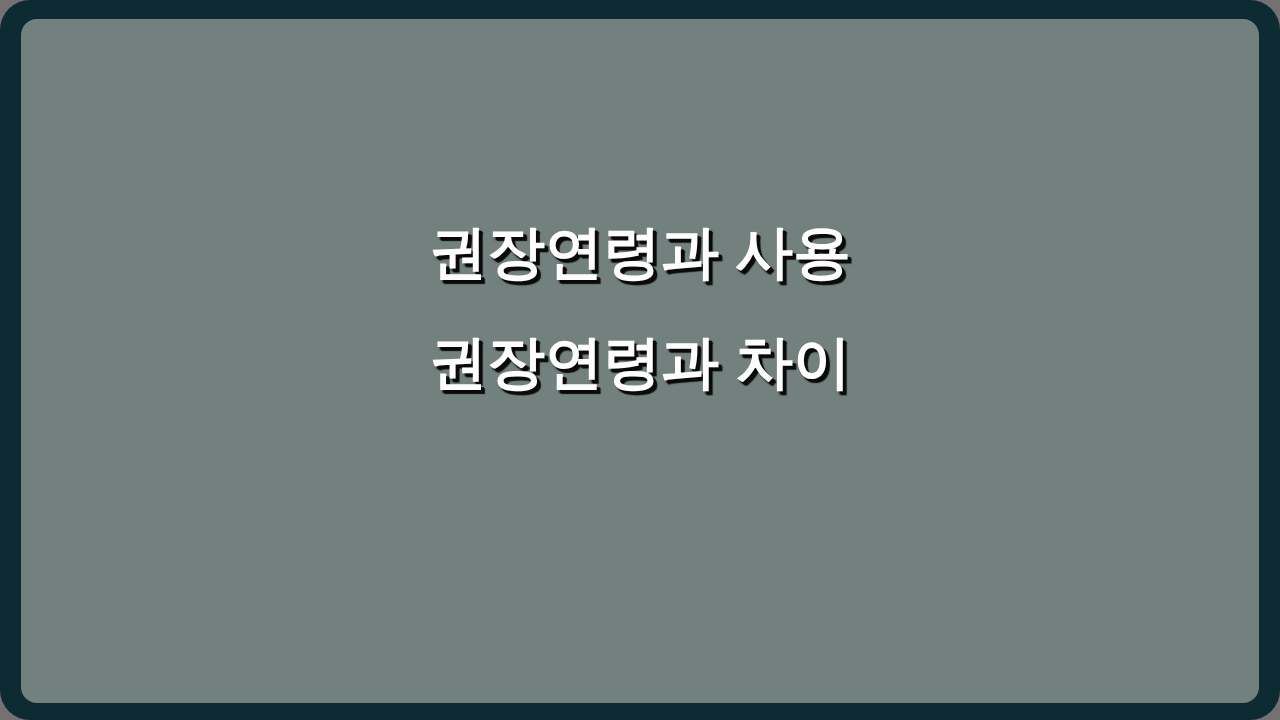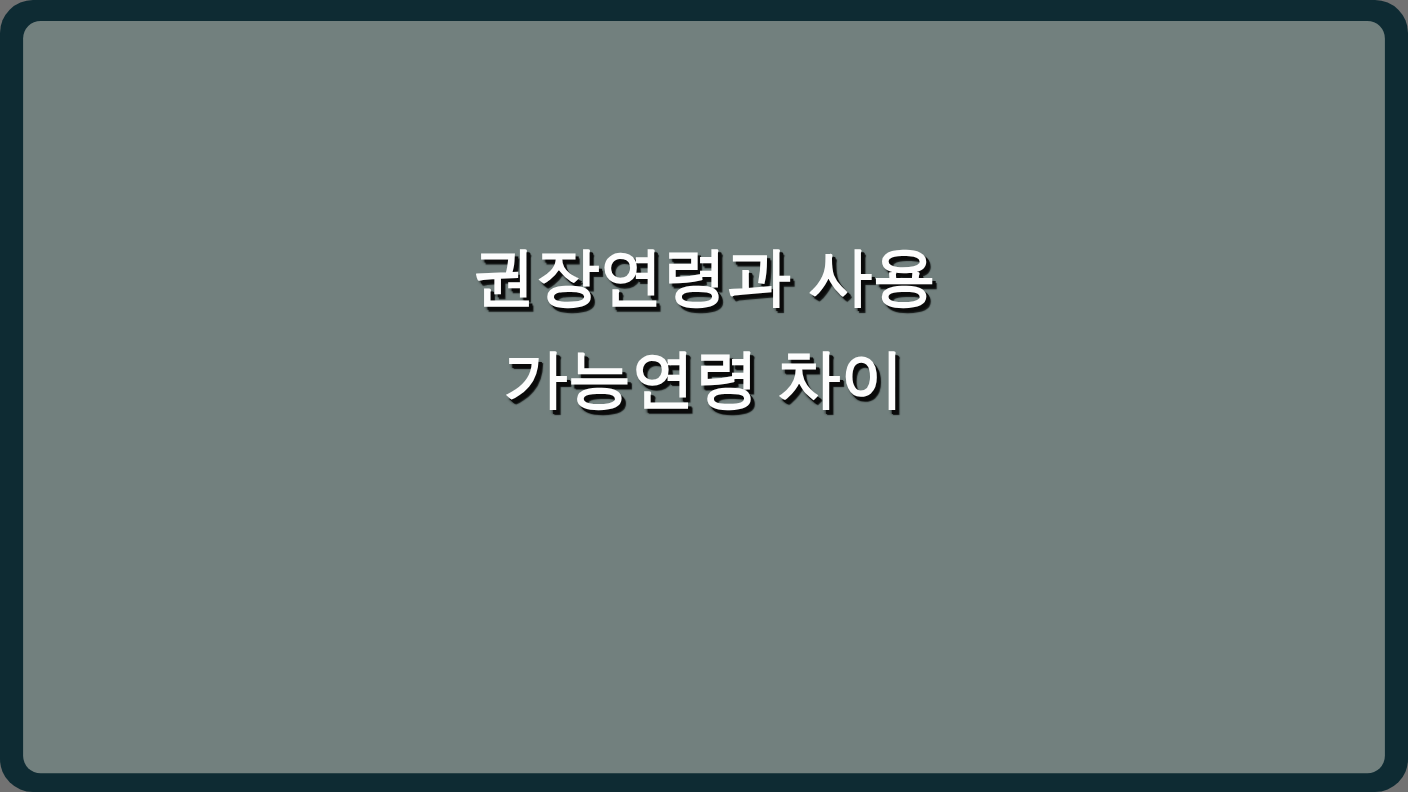--- a/index.html
+++ b/index.html
@@ -53,20 +53,21 @@
   }
 
   
   .title-block {
     width: 100%;
     margin-top: 186px;
     display: flex;
     flex-direction: column;
     align-items: center;
     user-select: none;
+    gap: 17px;
   }
 
   .title-line {
     display: block;
     width: 100%;
     text-align: center;
     color: #fdfdfd;
     font-size: 58px;
     font-weight: bold;
     line-height: 93px;
@@ -80,18 +81,18 @@
 </style>
 </head>
 <body>
 
 <div class="canvas">
   <div class="card-frame">
     <div class="card-inner">
 
       <div class="title-block">
         <span class="title-line">권장연령과 사용</span>
-        <span class="title-line">가능연령 차이</span>
+        <span class="title-line">권장연령과 차이</span>
       </div>
 
     </div>
   </div>
 </div>
 
 </body></html>

